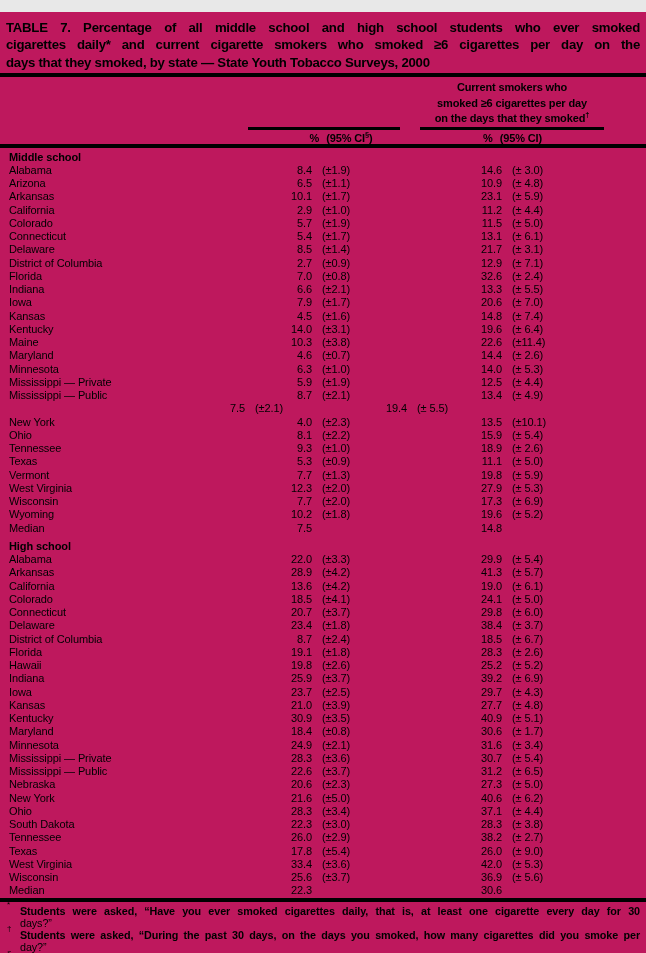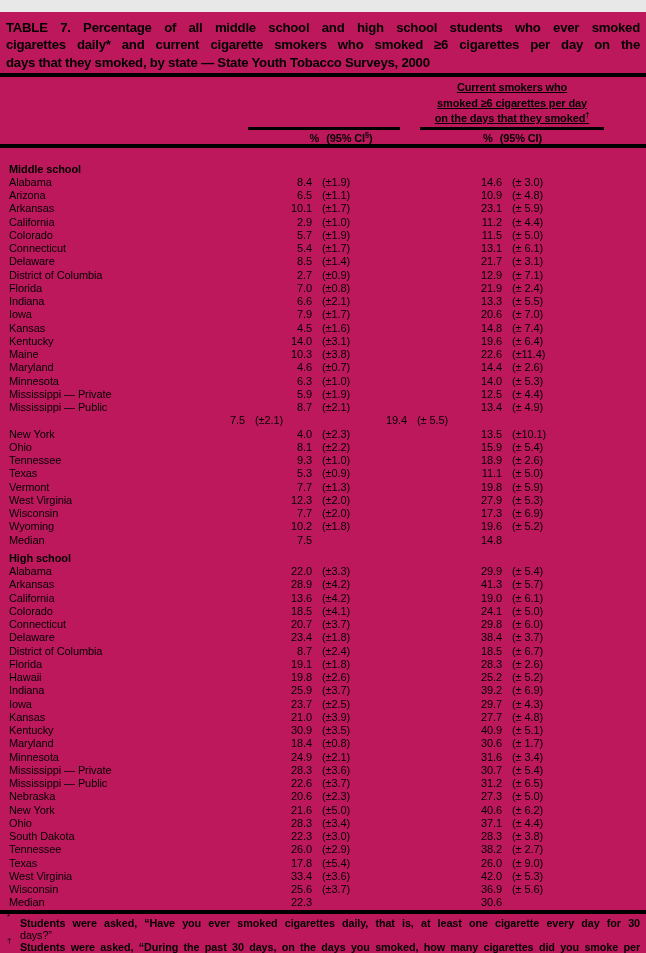--- a/index.html
+++ b/index.html
@@ -18,31 +18,31 @@
   .tl.j { text-align:justify; text-align-last:justify; }
   
   .rule { background:#000; width:646px; }
   .rule-title { height:4px; margin-top:2px; }
   .rule-mid { height:3.5px; }
   .rule-bottom { height:4px; }
   
   .thead { position:relative; height:67px; font-weight:bold; font-size:11px; letter-spacing:-0.15px; }
   .ghead { position:absolute; text-align:center; line-height:15.3px; white-space:nowrap; }
   .g1 { left:245px; width:160px; top:18px; }
-  .g2 { left:413px; width:198px; top:3px;text-decoration:underline; }
+  .g2 { left:413px; width:198px; top:3px; }
   .uline { position:absolute; top:50px; height:2.5px; background:#000; }
   .u1 { left:248px; width:152px; }
   .u2 { left:420px; width:184px; }
   .subhead { position:absolute; top:55px; text-align:center; white-space:nowrap; }
   .s1 { left:261px; width:160px; }
   .s2 { left:420px; width:185px; }
   .subhead .ci-part { margin-left:7px; }
   sup { font-size:7.5px; vertical-align:super; line-height:0; }
   
-  .tbody { padding-top:15px; font-size:11px; letter-spacing:-0.1px; }
+  .tbody { padding-top:3px; font-size:11px; letter-spacing:-0.1px; }
   .row { display:grid; grid-template-columns:236px 67px 95px 95px 1fr; padding-left:9px; line-height:13.25px; }
   .row .cell { white-space:pre; overflow:hidden; }
   .cell.pct1, .cell.pct2 { text-align:right; }
   .cell.ci1, .cell.ci2 { padding-left:10px; }
   .row.section-row { font-weight:bold; }
   .row.gap { margin-top:5px; }
   
   .fns { margin:3px 6px 0 7px; font-size:10.8px; line-height:12.2px; letter-spacing:-0.1px; }
   .fn { position:relative; padding-left:13px; }
   .fn .fnm { position:absolute; left:0; top:0; font-size:8px; }
@@ -132,21 +132,21 @@
         <div class="cell state">District of Columbia</div>
         <div class="cell pct1">2.7</div>
         <div class="cell ci1">(±0.9)</div>
         <div class="cell pct2">12.9</div>
         <div class="cell ci2">(± 7.1)</div>
       </div>
       <div class="row">
         <div class="cell state">Florida</div>
         <div class="cell pct1">7.0</div>
         <div class="cell ci1">(±0.8)</div>
-        <div class="cell pct2">21.9</div>
+        <div class="cell pct2">32.6</div>
         <div class="cell ci2">(± 2.4)</div>
       </div>
       <div class="row">
         <div class="cell state">Indiana</div>
         <div class="cell pct1">6.6</div>
         <div class="cell ci1">(±2.1)</div>
         <div class="cell pct2">13.3</div>
         <div class="cell ci2">(± 5.5)</div>
       </div>
       <div class="row">

